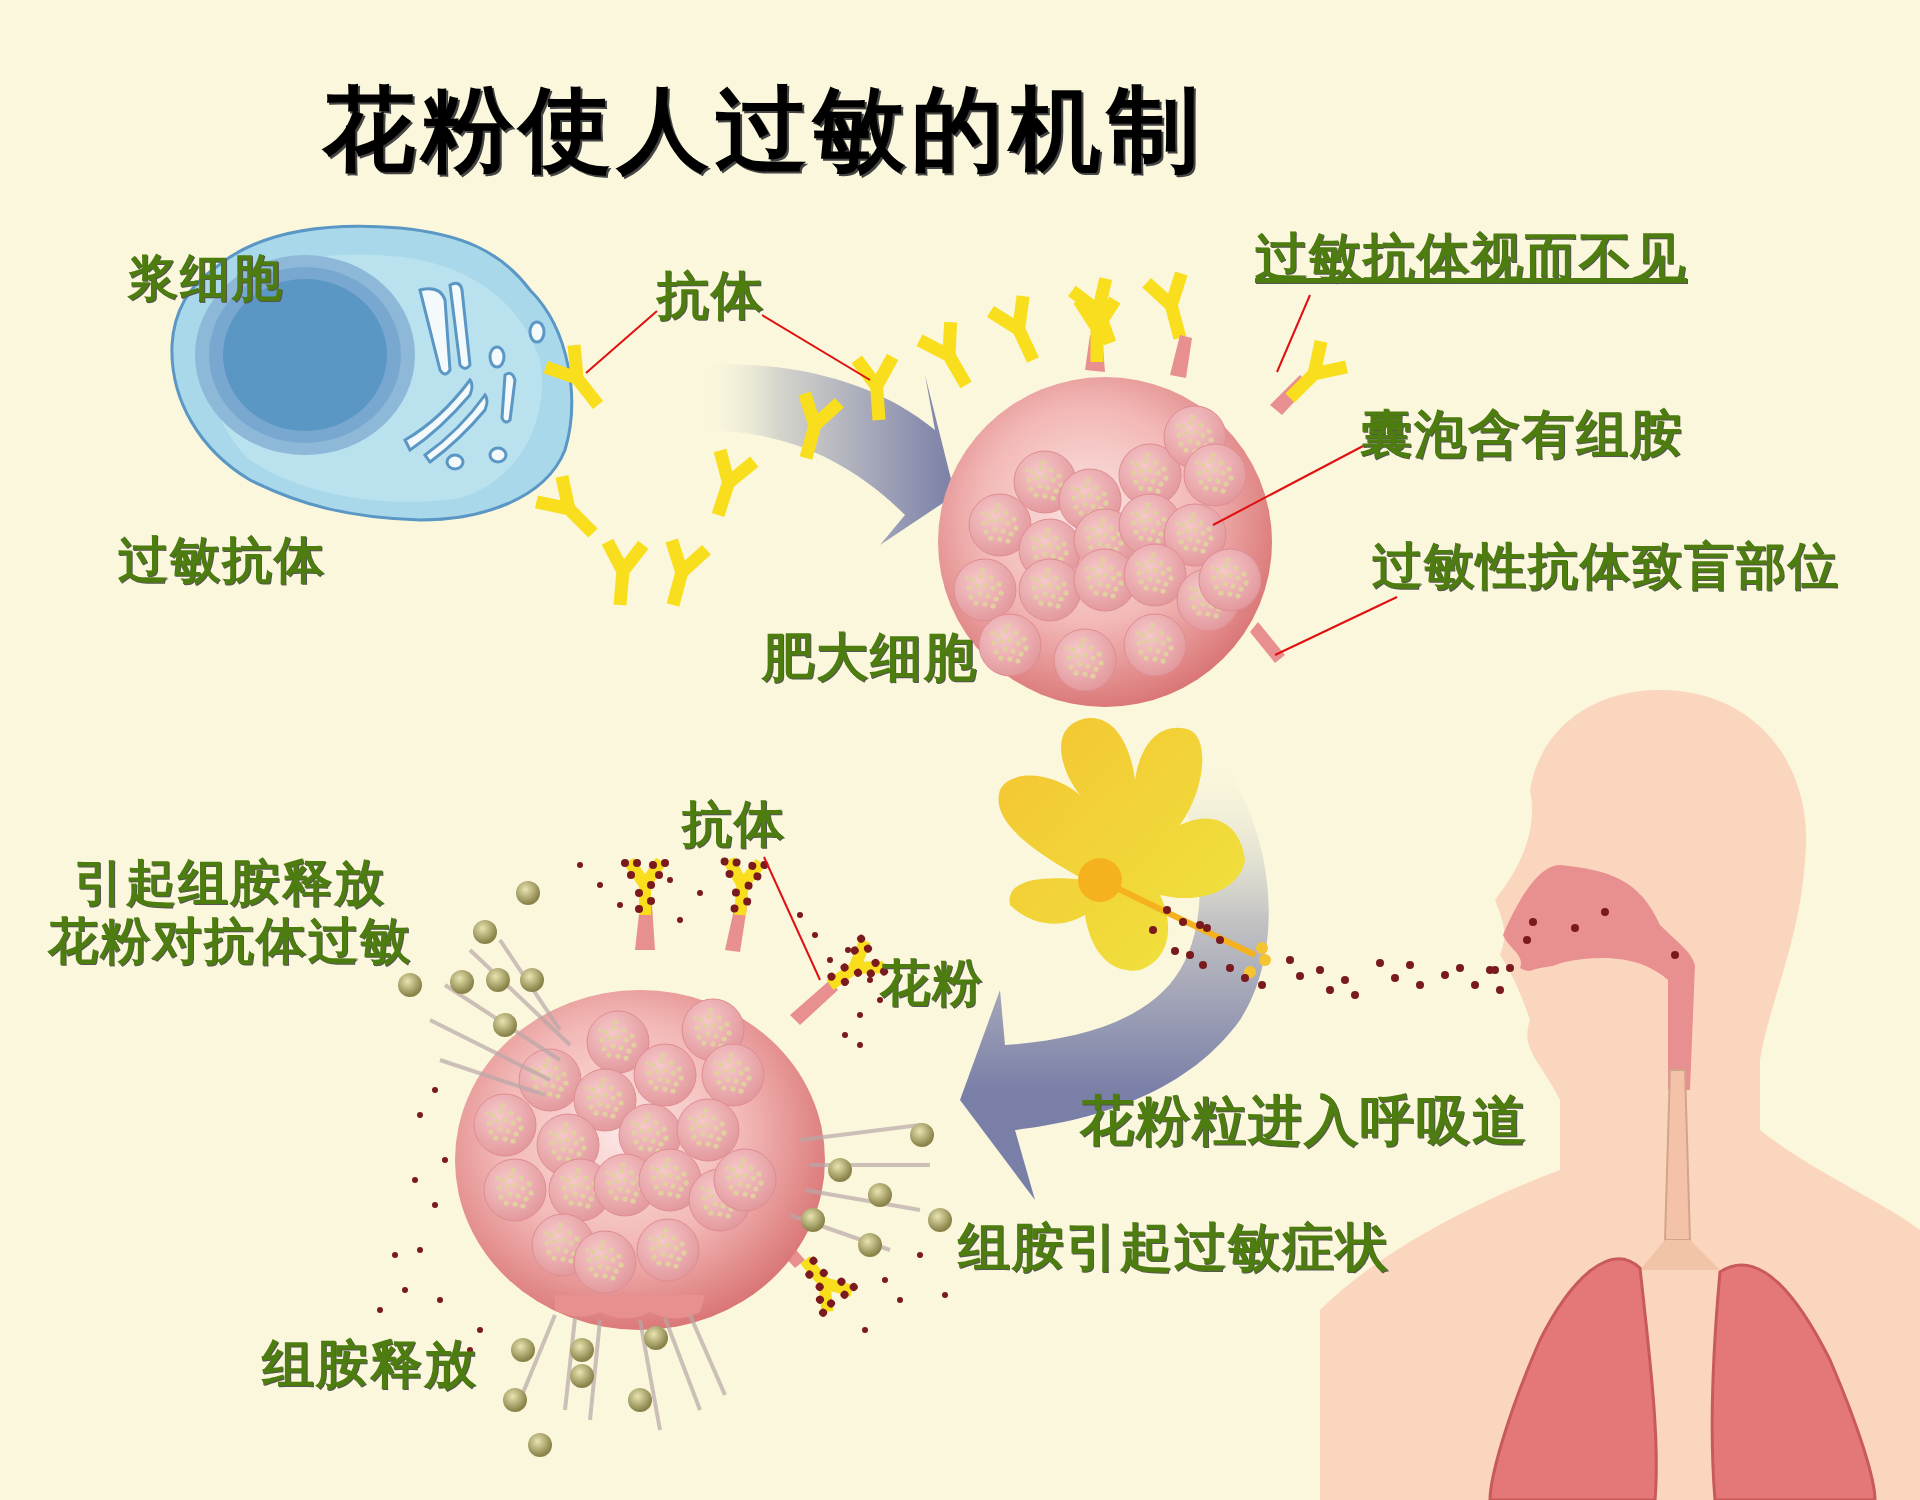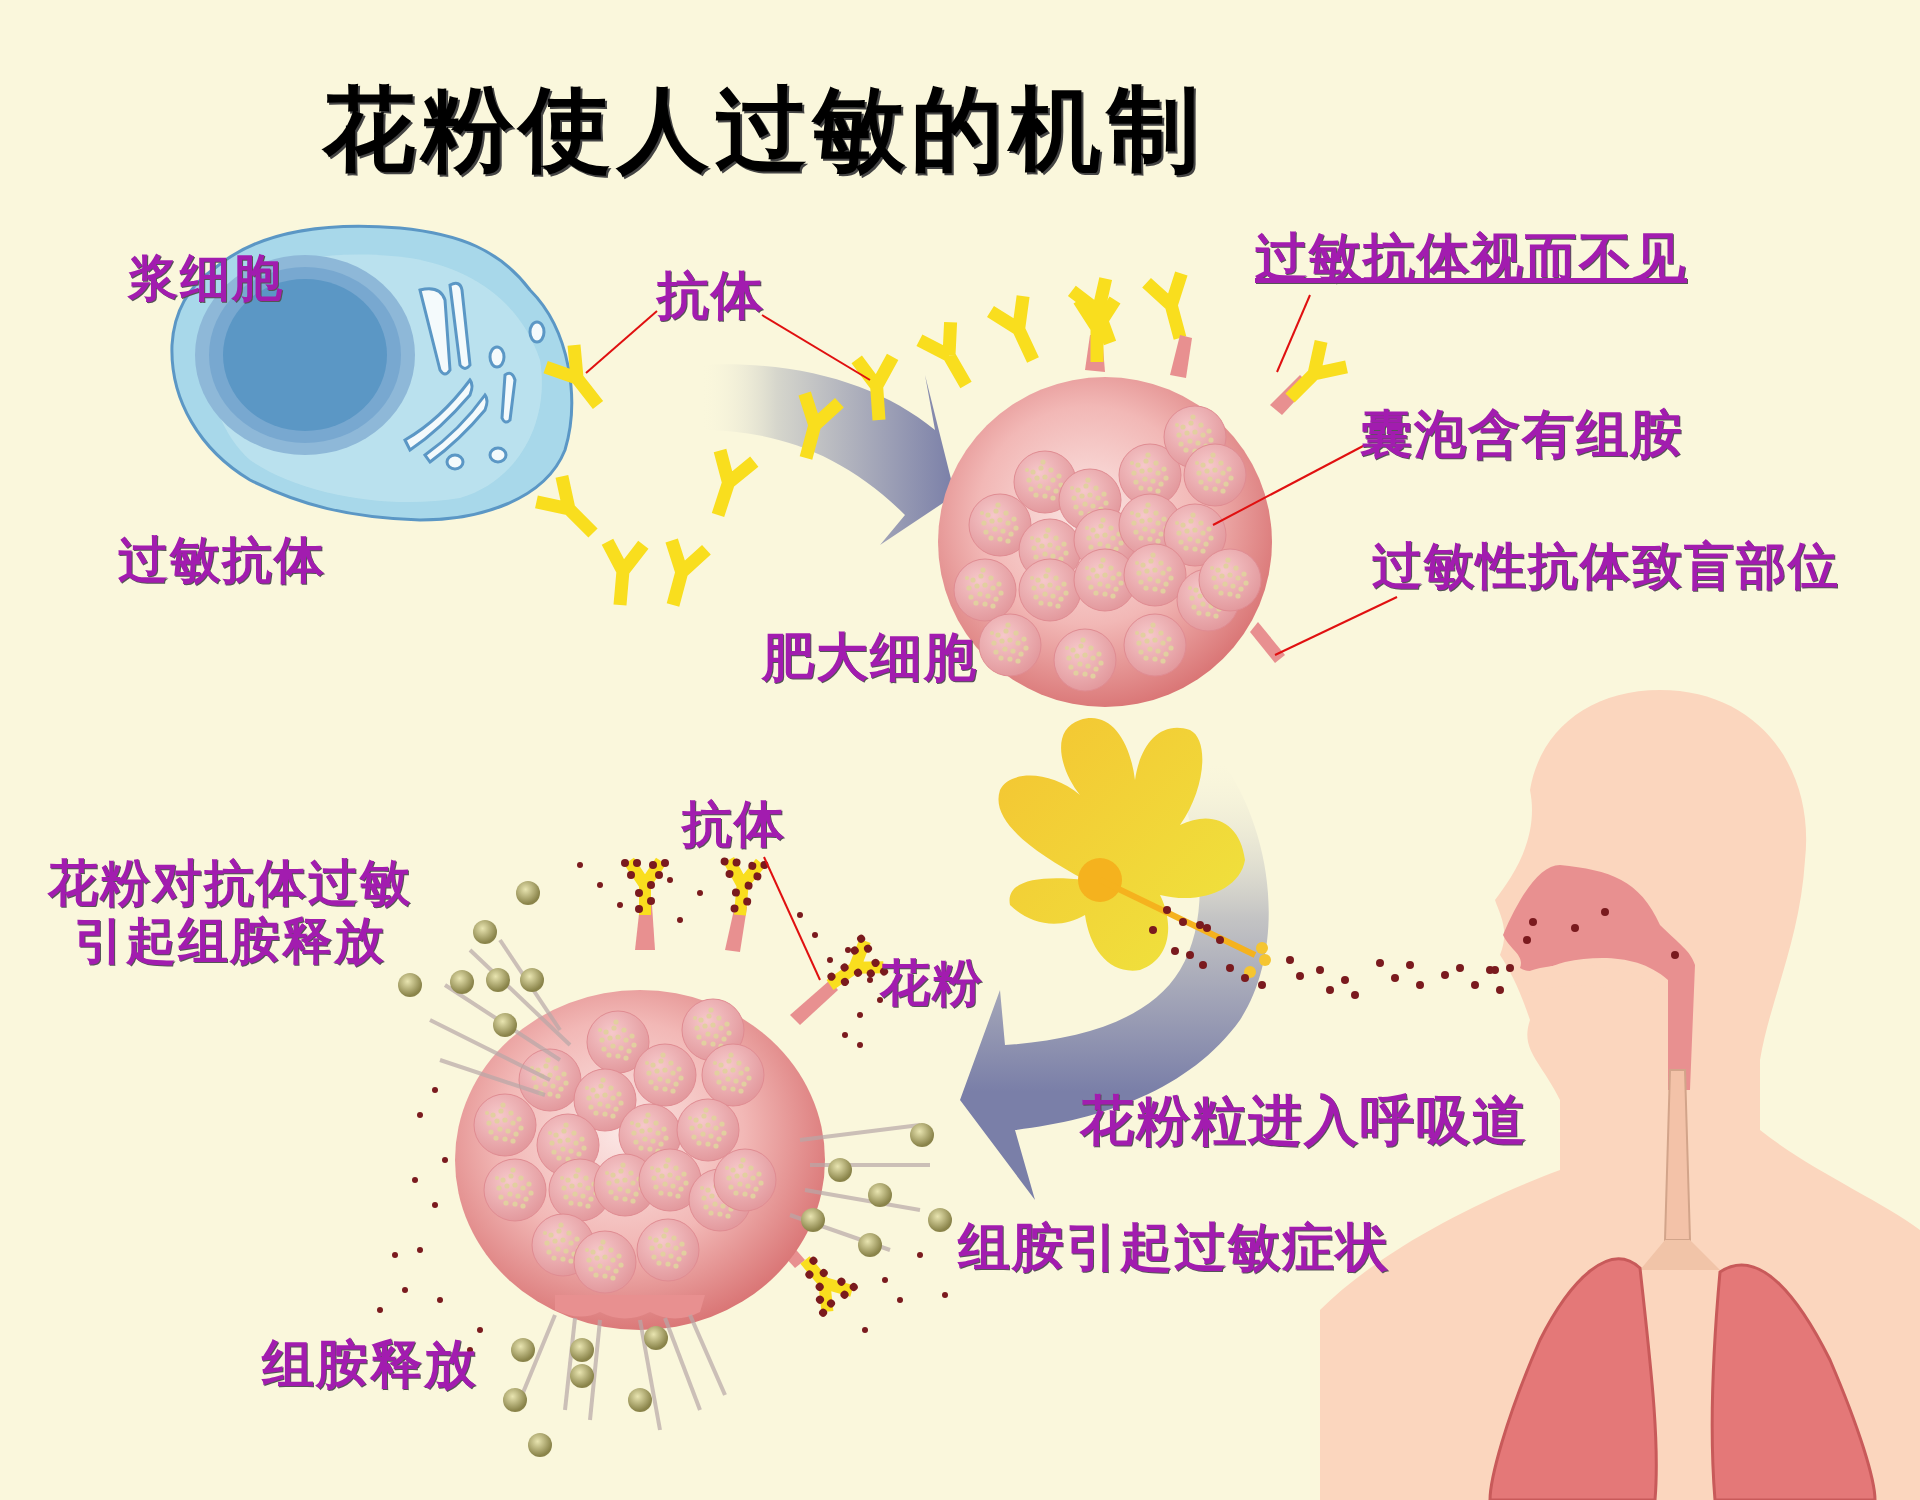--- a/index.html
+++ b/index.html
@@ -1,19 +1,19 @@
 <!DOCTYPE html>
 <html><head>
 <meta charset="utf-8">
 <style>
   html, body { margin:0; padding:0; }
   body { width:1920px; height:1500px; background:#FAF7DC; position:relative; overflow:hidden;
          font-family:"DejaVu Sans", "Liberation Sans", sans-serif; }
   .canvas { position:absolute; left:0; top:0; width:1920px; height:1500px; }
-  .lbl { position:absolute; font-weight:bold; color:#a21caf; white-space:nowrap; line-height:1.15;
+  .lbl { position:absolute; font-weight:bold; color:#4d7c0f; white-space:nowrap; line-height:1.15;
          text-shadow: 1px 1px 0 #555; letter-spacing:2px; }
   .title { position:absolute; left:0; width:1528px; top:68px; text-align:center; font-size:92px;
            font-weight:bold; color:#000; letter-spacing:6px; text-shadow: 2px 2px 0 #444; }
   .ml { text-align:center; }
 </style>
 </head>
 <body>
 
 <svg class="canvas" width="1920" height="1500" viewBox="0 0 1920 1500" xmlns="http://www.w3.org/2000/svg">
   <defs>
@@ -346,22 +346,22 @@
 
 <div class="lbl" style="left:1255px; top:228px; font-size:52px;text-decoration:underline;">过敏抗体视而不见</div>
 
 <div class="lbl" style="left:1360px; top:405px; font-size:52px;">囊泡含有组胺</div>
 
 <div class="lbl" style="left:1372px; top:538px; font-size:50px;">过敏性抗体致盲部位</div>
 
 <div class="lbl" style="left:762px; top:628px; font-size:52px;">肥大细胞</div>
 
 <div class="lbl ml" style="left:48px; top:855px; font-size:50px;">
+  <div>引起组胺释放</div>
   <div>花粉对抗体过敏</div>
-  <div>引起组胺释放</div>
 </div>
 
 <div class="lbl" style="left:682px; top:796px; font-size:50px;">抗体</div>
 
 <div class="lbl" style="left:880px; top:955px; font-size:50px;">花粉</div>
 
 <div class="lbl" style="left:1080px; top:1090px; font-size:54px;">花粉粒进入呼吸道</div>
 
 <div class="lbl" style="left:958px; top:1218px; font-size:52px;">组胺引起过敏症状</div>
 

